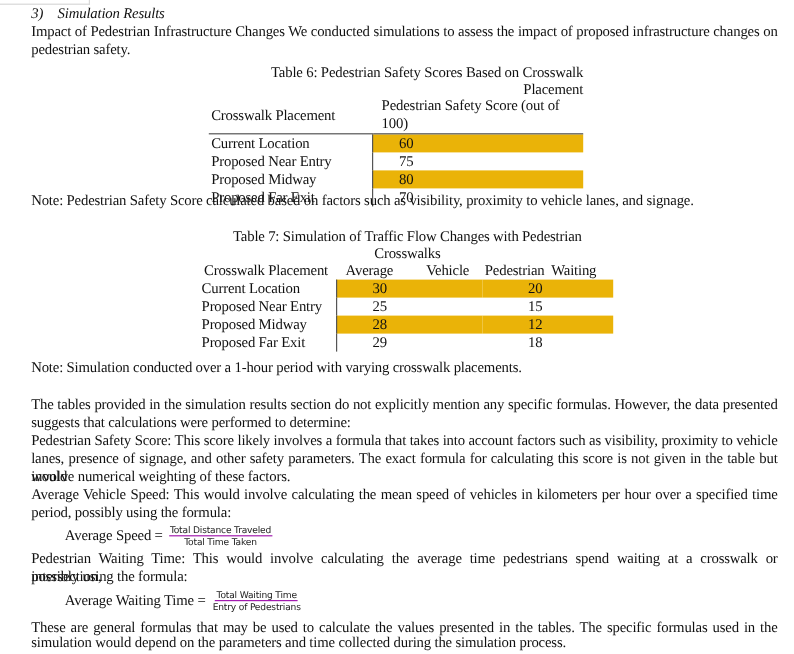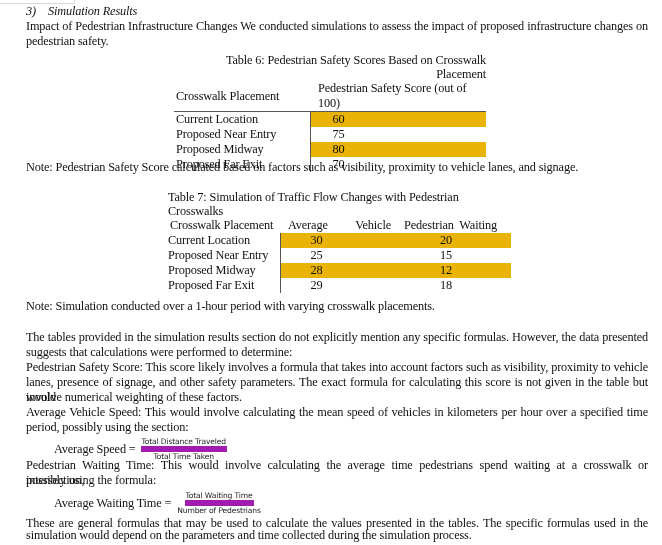--- a/index.html
+++ b/index.html
@@ -30,21 +30,21 @@
   
   .t7 { left: 166px; top: 190px; width: 345px; }
   .t7 .hdr2 td { line-height: 15px; }
 
   .fraction {
     display: inline-flex; flex-direction: column; align-items: center;
     vertical-align: middle; margin-left: 2px;
     font-family: "DejaVu Sans", sans-serif; font-size: 7.6px; line-height: 9px;
     position: relative; top: -1px; color: #222;
   }
-  .fraction .num { border-bottom: 6px solid #a21caf; padding: 0 1px; }
+  .fraction .num { border-bottom: 1px solid #a21caf; padding: 0 1px; }
   .fraction .den { padding: 0 1px; }
   .formula { position: absolute; left: 54px; line-height: 16px; white-space: nowrap; }
 </style>
 </head>
 <body>
 
 <div class="frame-corner"></div>
 
 <div class="abs line heading">
   <span class="num">3)</span><span>Simulation Results</span>
@@ -77,21 +77,21 @@
       <td class="bodycell-left">Proposed Far Exit</td>
       <td class="val" style="padding-left:22px">70</td>
     </tr>
   </tbody>
     </table>
 </div>
 
 <div class="line" style="top:160px">Note: Pedestrian Safety Score calculated based on factors such as visibility, proximity to vehicle lanes, and signage.</div>
 
 <div class="abs t7">
-  <div class="caption" style="text-align:left;padding-left:2px">Table 7: Simulation of Traffic Flow Changes with Pedestrian Crosswalks</div>
+  <div class="caption" style="text-align:center;padding-left:2px">Table 7: Simulation of Traffic Flow Changes with Pedestrian Crosswalks</div>
   <table>
     <tbody>
         <tr class="hdr2">
       <td style="width:108px;padding-left:4px">Crosswalk Placement</td>
       <td style="width:112px;padding-left:8px;white-space:pre;word-spacing:4px">Average    Vehicle</td>
       <td style="white-space:pre">Pedestrian  Waiting</td>
     </tr>
     <tr class="shade">
       <td class="bodycell-left">Current Location</td>
       <td class="val" style="padding-left:30px">30</td>
@@ -119,35 +119,35 @@
 <div class="line" style="top:299px">Note: Simulation conducted over a 1-hour period with varying crosswalk placements.</div>
 
 <div class="line justify" style="top:330px">The tables provided in the simulation results section do not explicitly mention any specific formulas. However, the data presented</div>
 <div class="line" style="top:345px">suggests that calculations were performed to determine:</div>
 
 <div class="line justify" style="top:360px">Pedestrian Safety Score: This score likely involves a formula that takes into account factors such as visibility, proximity to vehicle</div>
 <div class="line justify" style="top:375px">lanes, presence of signage, and other safety parameters. The exact formula for calculating this score is not given in the table but would</div>
 <div class="line" style="top:390px">involve numerical weighting of these factors.</div>
 
 <div class="line justify" style="top:405px">Average Vehicle Speed: This would involve calculating the mean speed of vehicles in kilometers per hour over a specified time</div>
-<div class="line" style="top:420px">period, possibly using the section:</div>
+<div class="line" style="top:420px">period, possibly using the formula:</div>
 
 <div class="formula" style="top:438px">
   <span>Average Speed =</span>
   <span class="fraction">
     <span class="num">Total Distance Traveled</span>
     <span class="den">Total Time Taken</span>
   </span>
 </div>
 
 <div class="line justify" style="top:458px">Pedestrian Waiting Time: This would involve calculating the average time pedestrians spend waiting at a crosswalk or intersection,</div>
 <div class="line" style="top:473px">possibly using the formula:</div>
 
 <div class="formula" style="top:492px">
   <span>Average Waiting Time =</span>
   <span class="fraction">
     <span class="num">Total Waiting Time</span>
-    <span class="den">Number of Pedestrians</span>
+    <span class="den">Entry of Pedestrians</span>
   </span>
 </div>
 
 <div class="line justify" style="top:516px">These are general formulas that may be used to calculate the values presented in the tables. The specific formulas used in the</div>
 <div class="line" style="top:528px">simulation would depend on the parameters and time collected during the simulation process.</div>
 
 </body></html>

